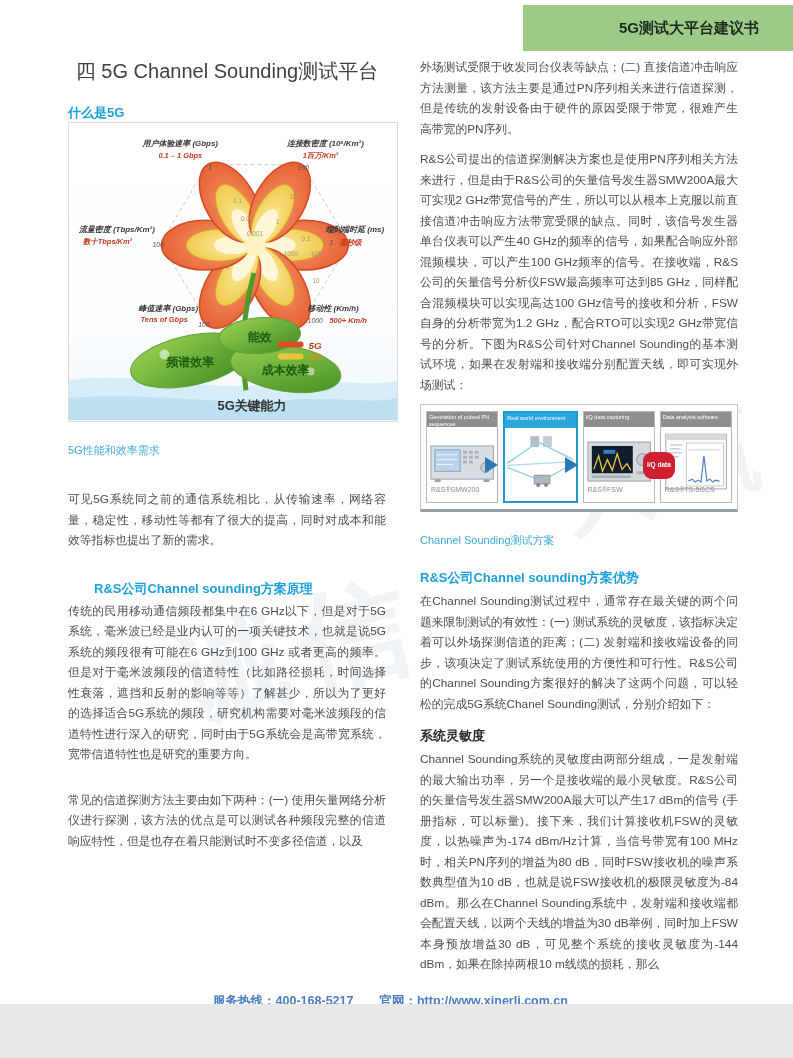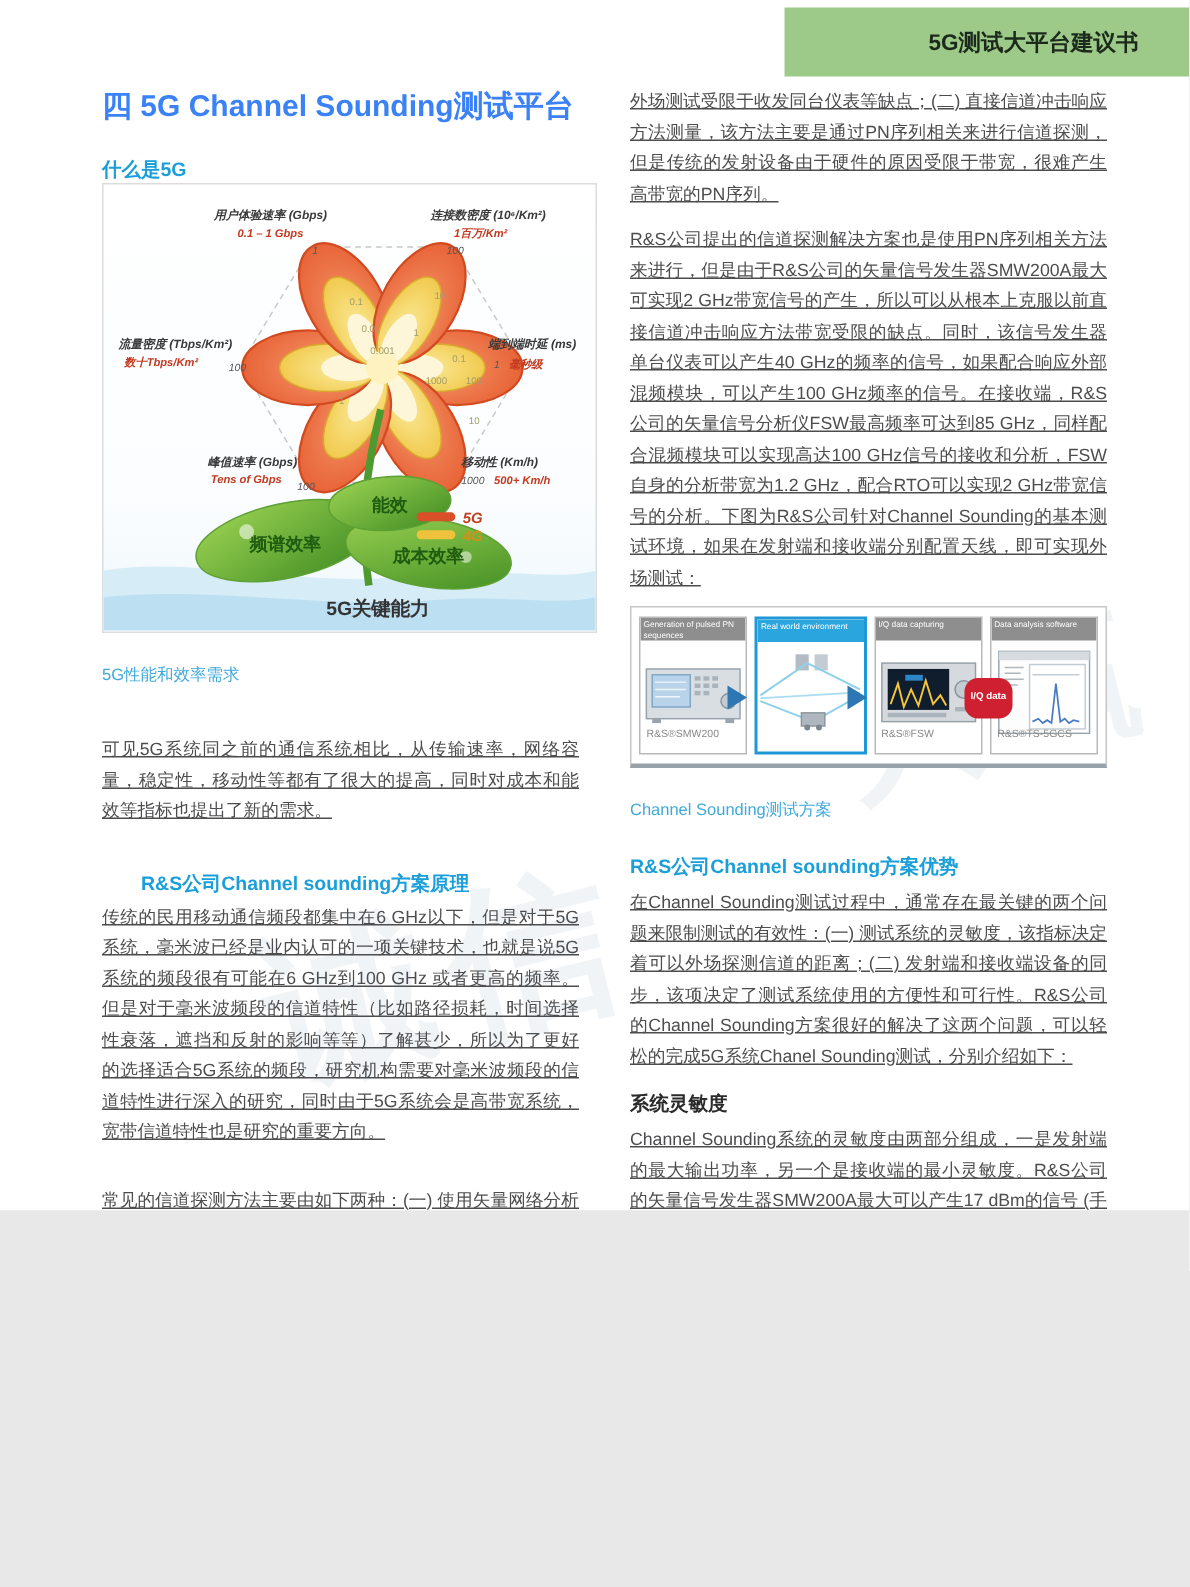--- a/index.html
+++ b/index.html
@@ -1,34 +1,34 @@
 <!DOCTYPE html>
 <html><head>
 <meta charset="utf-8">
 <style>
   html,body{margin:0;padding:0;background:#e8e8e8;}
-  .page{position:relative;width:793px;height:807px;background:#ffffff;overflow:hidden;
+  .page{position:relative;width:793px;height:1004px;background:#ffffff;overflow:hidden;
         font-family:"Liberation Sans","DejaVu Sans",sans-serif;color:#4d4d4f;}
   
   .topbar{position:absolute;left:523px;top:5px;right:0;height:46px;background:#9dc989;
           display:flex;align-items:center;justify-content:flex-end;padding-right:34px;
           box-sizing:border-box;font-weight:bold;font-size:15px;color:#1c2a1c;z-index:2;}
   
   .wm{position:absolute;font-weight:bold;pointer-events:none;z-index:0;
       color:rgba(110,150,175,0.10);transform:rotate(-14deg);}
   .wm1{left:175px;top:575px;font-size:112px;letter-spacing:12px;}
   .wm2{left:560px;top:405px;font-size:96px;letter-spacing:8px;}
   
   .col{position:absolute;width:318px;text-align:justify;font-size:11.8px;line-height:20.5px;z-index:1;}
   .col-left{left:68px;top:58px;}
   .col-right{left:420px;top:50px;height:945px;overflow:hidden;}
-  .title{font-size:20px;line-height:26px;color:#3b82f6;font-weight:bold;margin:0;text-align:left;}
+  .title{font-size:20px;line-height:26px;color:#404040;font-weight:normal;margin:0;text-align:center;}
   .sec{font-size:13px;line-height:18px;color:#1b9fda;font-weight:bold;margin:0;text-align:left;}
   .sec-black{color:#2b2b2b;}
-  p{margin:0;text-decoration:underline;}
+  p{margin:0;}
   .mt3{margin-top:3px;}.mt4{margin-top:4px;}
   .h-what{margin-top:20px;}
   .p2{margin-top:32px;}
   .h-principle{margin-top:29px;padding-left:26px;}
   .p4{margin-top:25px;}
   .p5{margin-top:7px;}
   .p6{margin-top:10px;}
   .h-adv{margin-top:22px;}
   .h-sens{margin-top:13px;}
   .figcap{color:#3fa9dc;font-size:11px;line-height:14px;text-align:left;margin-top:21px;}

